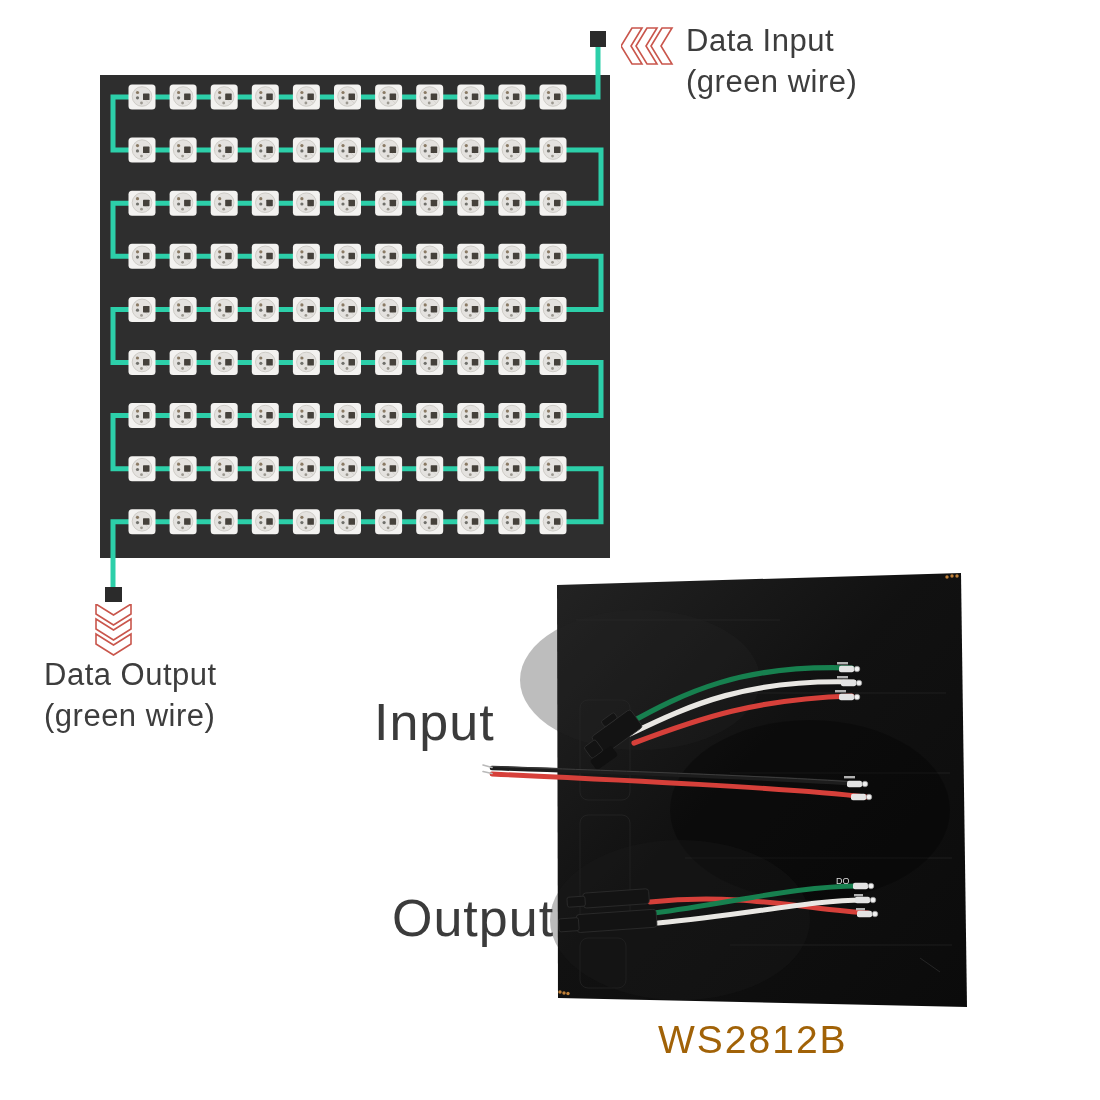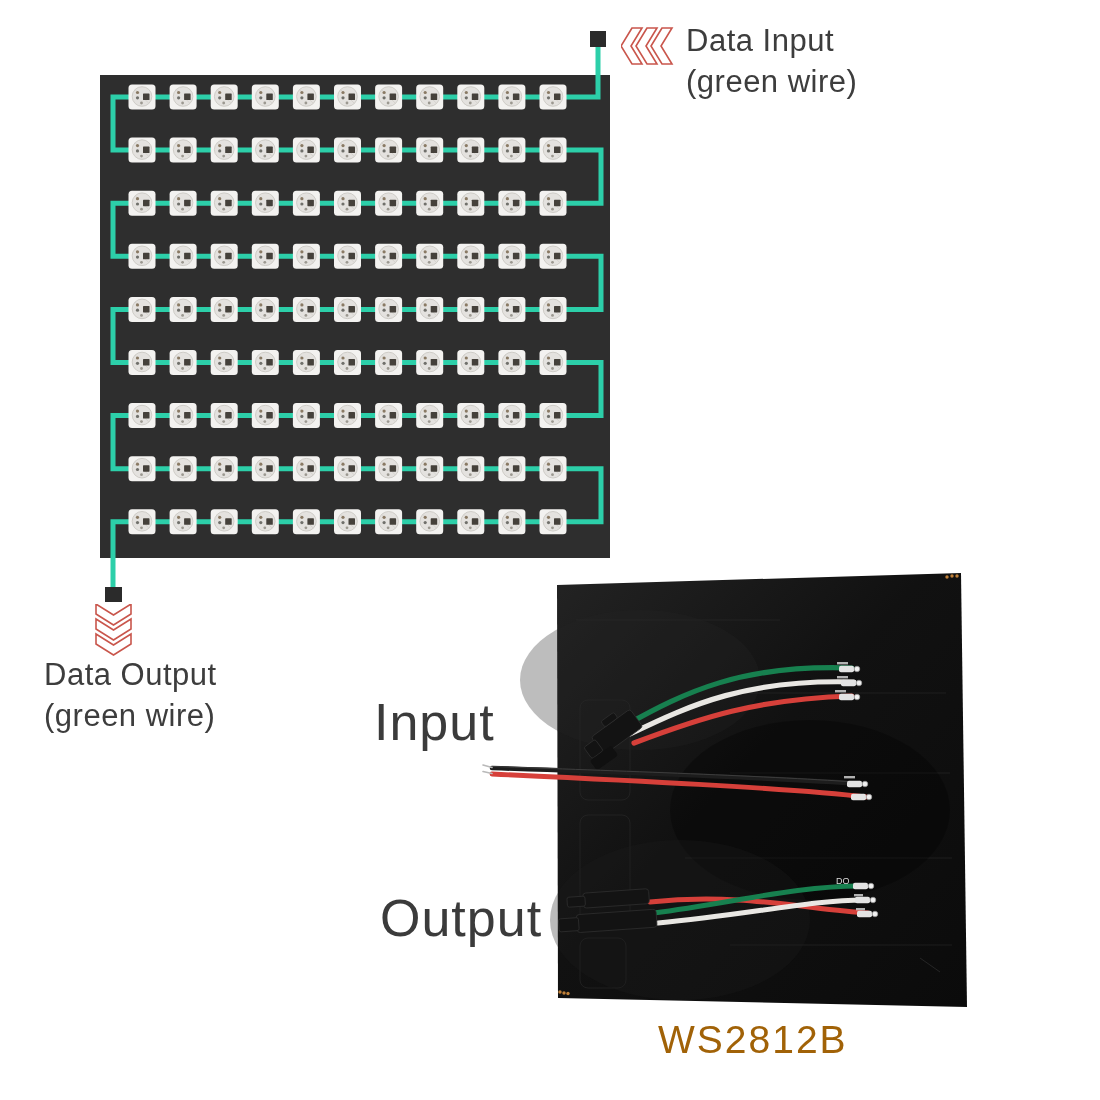--- a/index.html
+++ b/index.html
@@ -1045,14 +1045,14 @@
     <rect x="357" y="116" width="11" height="2.4"></rect>
     <rect x="355" y="130" width="11" height="2.4"></rect>
     <rect x="364" y="216" width="11" height="2.4"></rect>
     <rect x="374" y="334" width="9" height="2.4"></rect>
     <rect x="376" y="348" width="9" height="2.4"></rect>
   </g>
   <text x="356" y="324" font-size="9" fill="#dcdcdc">DO</text>
 </svg>
 
 <div class="caption" style="left:374px;top:692px">Input</div>
-<div class="caption" style="left:380px;top:888px">Output</div>
+<div class="caption" style="left:392px;top:888px">Output</div>
 <div class="model" style="left:658px;top:1018px">WS2812B</div>
 
 </body></html>

